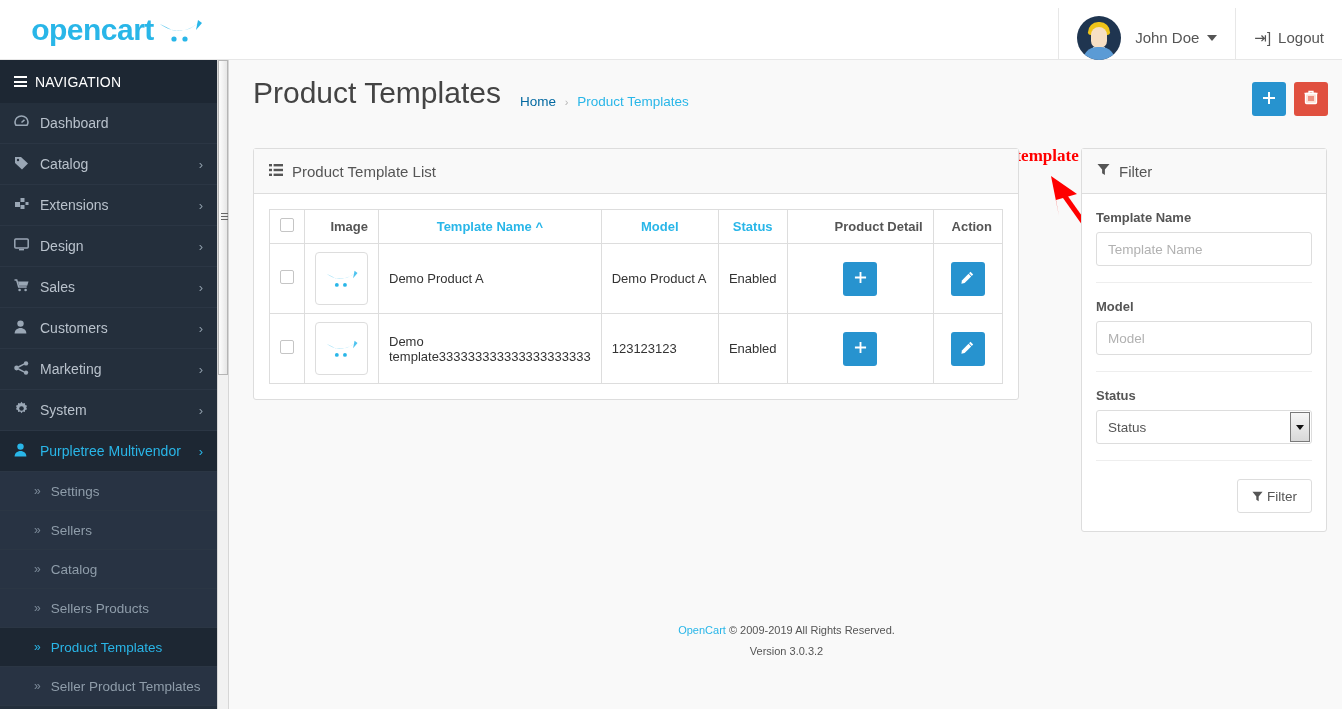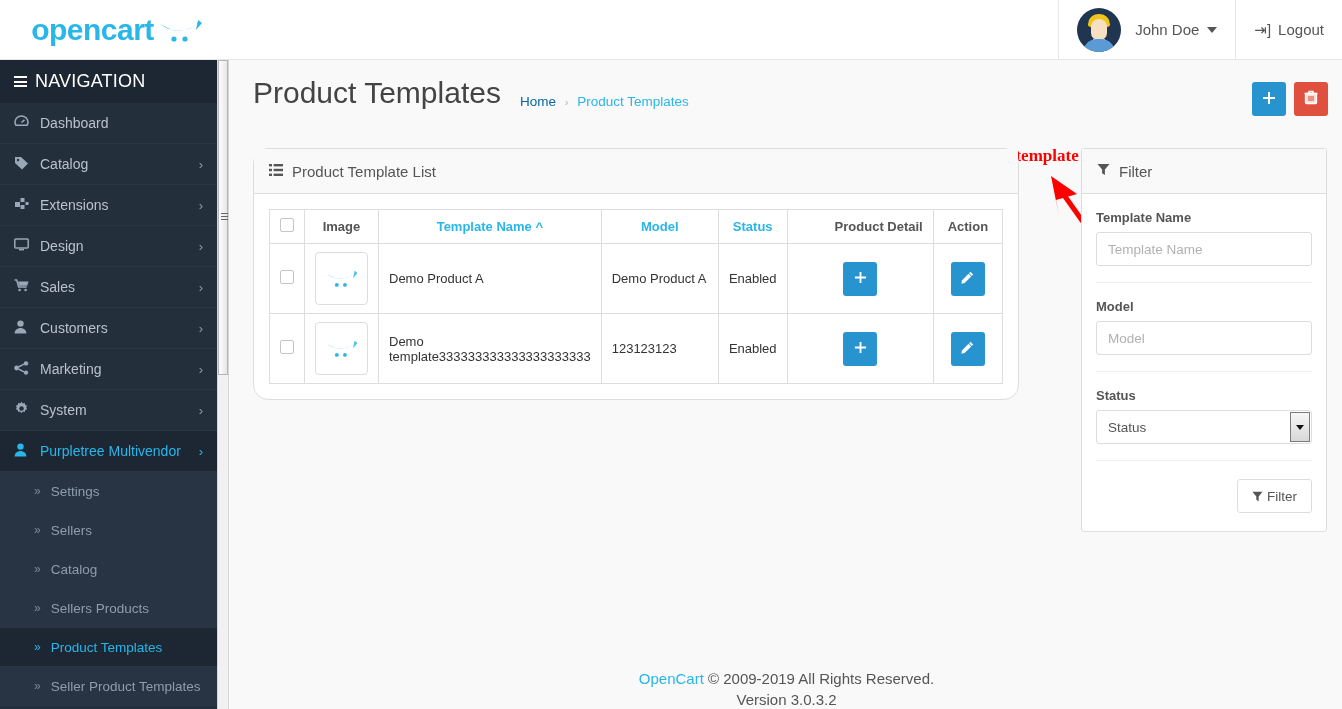--- a/index.html
+++ b/index.html
@@ -9,35 +9,35 @@
     font-family:"Liberation Sans", sans-serif;
     font-size:13px; color:#333;
     background:#f9f9f9; overflow:hidden; position:relative;
   }
 
   
   #header { position:absolute; top:0; left:0; width:1342px; height:60px; background:#fff; border-bottom:1px solid #e7e7e7; }
   #logo-box { position:absolute; left:0; top:0; width:235px; height:59px; display:flex; align-items:center; justify-content:center; background:#fff; }
   .logo-text { font-size:30px; font-weight:bold; color:#29b6e8; letter-spacing:-0.5px; }
   .logo-swoosh { display:inline-block; width:46px; height:28px; position:relative; margin-left:4px; vertical-align:-4px; }
-  #header-right { position:absolute; right:0; top:0; height:59px; display:flex; align-items:center; }
+  #header-right { position:absolute; right:0; top:8px; height:59px; display:flex; align-items:center; }
   #user-block { display:flex; align-items:center; height:59px; padding:0 18px; border-left:1px solid #e7e7e7; cursor:pointer; }
   #avatar { width:44px; height:44px; border-radius:50%; background:#1f3550; overflow:hidden; position:relative; flex:none; }
   .av-hair { position:absolute; left:11px; top:6px; width:22px; height:13px; background:#f0c419; border-radius:11px 11px 3px 3px; }
   .av-face { position:absolute; left:14px; top:11px; width:16px; height:21px; background:#f7dfc4; border-radius:8px 8px 7px 7px; }
   .av-body { position:absolute; left:6px; top:31px; width:32px; height:16px; background:#5b9bd5; border-radius:14px 14px 0 0; }
   .av-collar { position:absolute; left:16px; top:31px; width:12px; height:10px; background:#f7dfc4; border-radius:0 0 6px 6px; }
   #user-name { margin-left:14px; font-size:15px; color:#555; }
   .caret-down { display:inline-block; width:0; height:0; border-left:5px solid transparent; border-right:5px solid transparent; border-top:6px solid #555; margin-left:8px; vertical-align:2px; }
   #logout-block { display:flex; align-items:center; height:59px; padding:0 18px; border-left:1px solid #e7e7e7; cursor:pointer; font-size:15px; color:#555; }
   .logout-ico { margin-right:7px; font-size:15px; }
 
   
   #sidebar { position:absolute; left:0; top:60px; width:217px; height:649px; background:#242f3c; overflow:hidden; }
-  #nav-title { height:43px; display:flex; align-items:center; padding-left:14px; color:#fff; font-size:18px; background:#1d2733; letter-spacing:.2px; }
+  #nav-title { height:43px; display:flex; align-items:center; padding-left:14px; color:#fff; font-size:14px; background:#1d2733; letter-spacing:.2px; }
   .burger { display:inline-block; width:13px; margin-right:8px; }
   .burger i { display:block; height:2px; background:#fff; margin:2.5px 0; }
   .nav-item { height:41px; display:flex; align-items:center; padding:0 14px; color:#b9c2cc; font-size:14px; border-bottom:1px solid #2b3644; cursor:pointer; position:relative; }
   .nav-item .ni-icon { width:26px; flex:none; color:#9aa7b5; font-size:14px; }
   .nav-item .ni-label { flex:1; }
   .nav-item .ni-arrow { color:#8f9daa; font-size:13px; }
   .nav-item.active { background:#1d2733; color:#29b6e8; }
   .nav-item.active .ni-icon, .nav-item.active .ni-arrow { color:#29b6e8; }
   .nav-sub { height:39px; display:flex; align-items:center; padding-left:34px; color:#8f9daa; font-size:13.5px; border-bottom:1px solid #2b3644; cursor:pointer; background:#283343; }
   .nav-sub .chev { margin-right:10px; color:#7b8a99; font-size:12px; }
@@ -62,49 +62,49 @@
   .btn-sq { width:34px; height:34px; border:none; border-radius:3px; color:#fff; font-size:15px; display:flex; align-items:center; justify-content:center; cursor:pointer; }
   .btn-add { background:#2793cf; }
   .btn-del { background:#e0503f; }
 
   
   #annot-text { position:absolute; left:732px; top:86px; font-family:"Liberation Serif", serif; font-size:17px; font-weight:bold; color:#f00; white-space:nowrap; }
   #annot-arrow { position:absolute; left:798px; top:108px; width:150px; height:170px; pointer-events:none; }
   #annot-box { position:absolute; left:621px; top:185px; width:128px; height:136px; border:4px solid #f00; pointer-events:none; }
 
   
-  #list-panel { position:absolute; left:22px; top:88px; width:766px; background:#fff; border:1px solid #ddd; border-radius:15px; }
+  #list-panel { position:absolute; left:22px; top:88px; width:766px; background:#fff; border:1px solid #ddd; border-radius:3px; }
   .panel-head { height:45px; display:flex; align-items:center; padding:0 15px; border-bottom:1px solid #ddd; background:#f9f9f9; color:#555; font-size:15px; }
   .panel-head .ph-icon { margin-right:9px; font-size:14px; color:#555; }
   .panel-body { padding:15px; }
 
   table.tbl { width:100%; border-collapse:collapse; font-size:13px; }
   table.tbl th, table.tbl td { border:1px solid #ddd; padding:8px 10px; vertical-align:middle; }
   table.tbl th { background:#fff; font-weight:bold; color:#555; white-space:nowrap; }
   table.tbl th a { color:#29b6e8; text-decoration:none;margin-top:7px; }
-  .th-center { text-align:center; }
+  .th-center { text-align:right; }
   .cb { width:14px; height:14px; border:1px solid #c5c5c5; background:#fff; border-radius:2px; display:inline-block; cursor:pointer; }
   .thumb { width:53px; height:53px; border:1px solid #ddd; border-radius:4px; background:#fff; position:relative; display:block; margin:0 auto; }
   .btn-cell { width:34px; height:34px; border:none; border-radius:3px; background:#2793cf; color:#fff; font-size:14px; display:flex; align-items:center; justify-content:center; cursor:pointer; margin:0 auto; }
   #pagination { text-align:right; font-size:13px; color:#555; padding:14px 2px 4px 2px; }
 
   #filter-panel { position:absolute; left:850px; top:88px; width:246px; background:#fff; border:1px solid #ddd; border-radius:3px; }
   .f-group { padding:0 14px; }
   .f-label { font-weight:bold; color:#555; font-size:13px; margin:16px 0 7px 0; }
   .f-input { width:100%; height:34px; border:1px solid #ddd; border-radius:3px; padding:0 11px; font-size:13.5px; color:#555; font-family:"Liberation Sans", sans-serif; background:#fff; }
   .f-input::placeholder { color:#b1b1b1; }
   .f-sep { height:1px; background:#eee; margin:16px 0 0 0; }
   .f-select-wrap { position:relative; width:100%; height:34px; }
   .f-select { width:100%; height:34px; border:1px solid #ddd; border-radius:3px; padding:0 30px 0 11px; font-size:13.5px; color:#555; background:#fff; appearance:none; font-family:"Liberation Sans", sans-serif; }
   .f-sel-btn { position:absolute; right:2px; top:2px; width:20px; height:30px; background:linear-gradient(to bottom,#f6f6f6,#d8d8d8); border:1px solid #7a7a7a; display:flex; align-items:center; justify-content:center; pointer-events:none; }
   .f-sel-btn .tri { width:0; height:0; border-left:4px solid transparent; border-right:4px solid transparent; border-top:5px solid #111; }
   .f-btn-row { padding:18px 14px 18px 14px; text-align:right; }
   .btn-filter { height:34px; padding:0 14px; border:1px solid #ddd; border-radius:3px; background:#fff; color:#555; font-size:13.5px; cursor:pointer; font-family:"Liberation Sans", sans-serif; }
 
-  #footer { position:absolute; left:0; top:560px; width:1111px; text-align:center; font-size:15px; color:#555; line-height:21px;margin-top:48px; }
+  #footer { position:absolute; left:0; top:560px; width:1111px; text-align:center; font-size:11px; color:#555; line-height:21px; }
   #footer a { color:#29b6e8; text-decoration:none; }
 </style>
 </head>
 <body>
 
 <div id="header">
   <div id="logo-box">
     <span class="logo-text">opencart</span>
     <span class="logo-swoosh">
       <svg width="46" height="28" viewBox="0 0 46 28">

